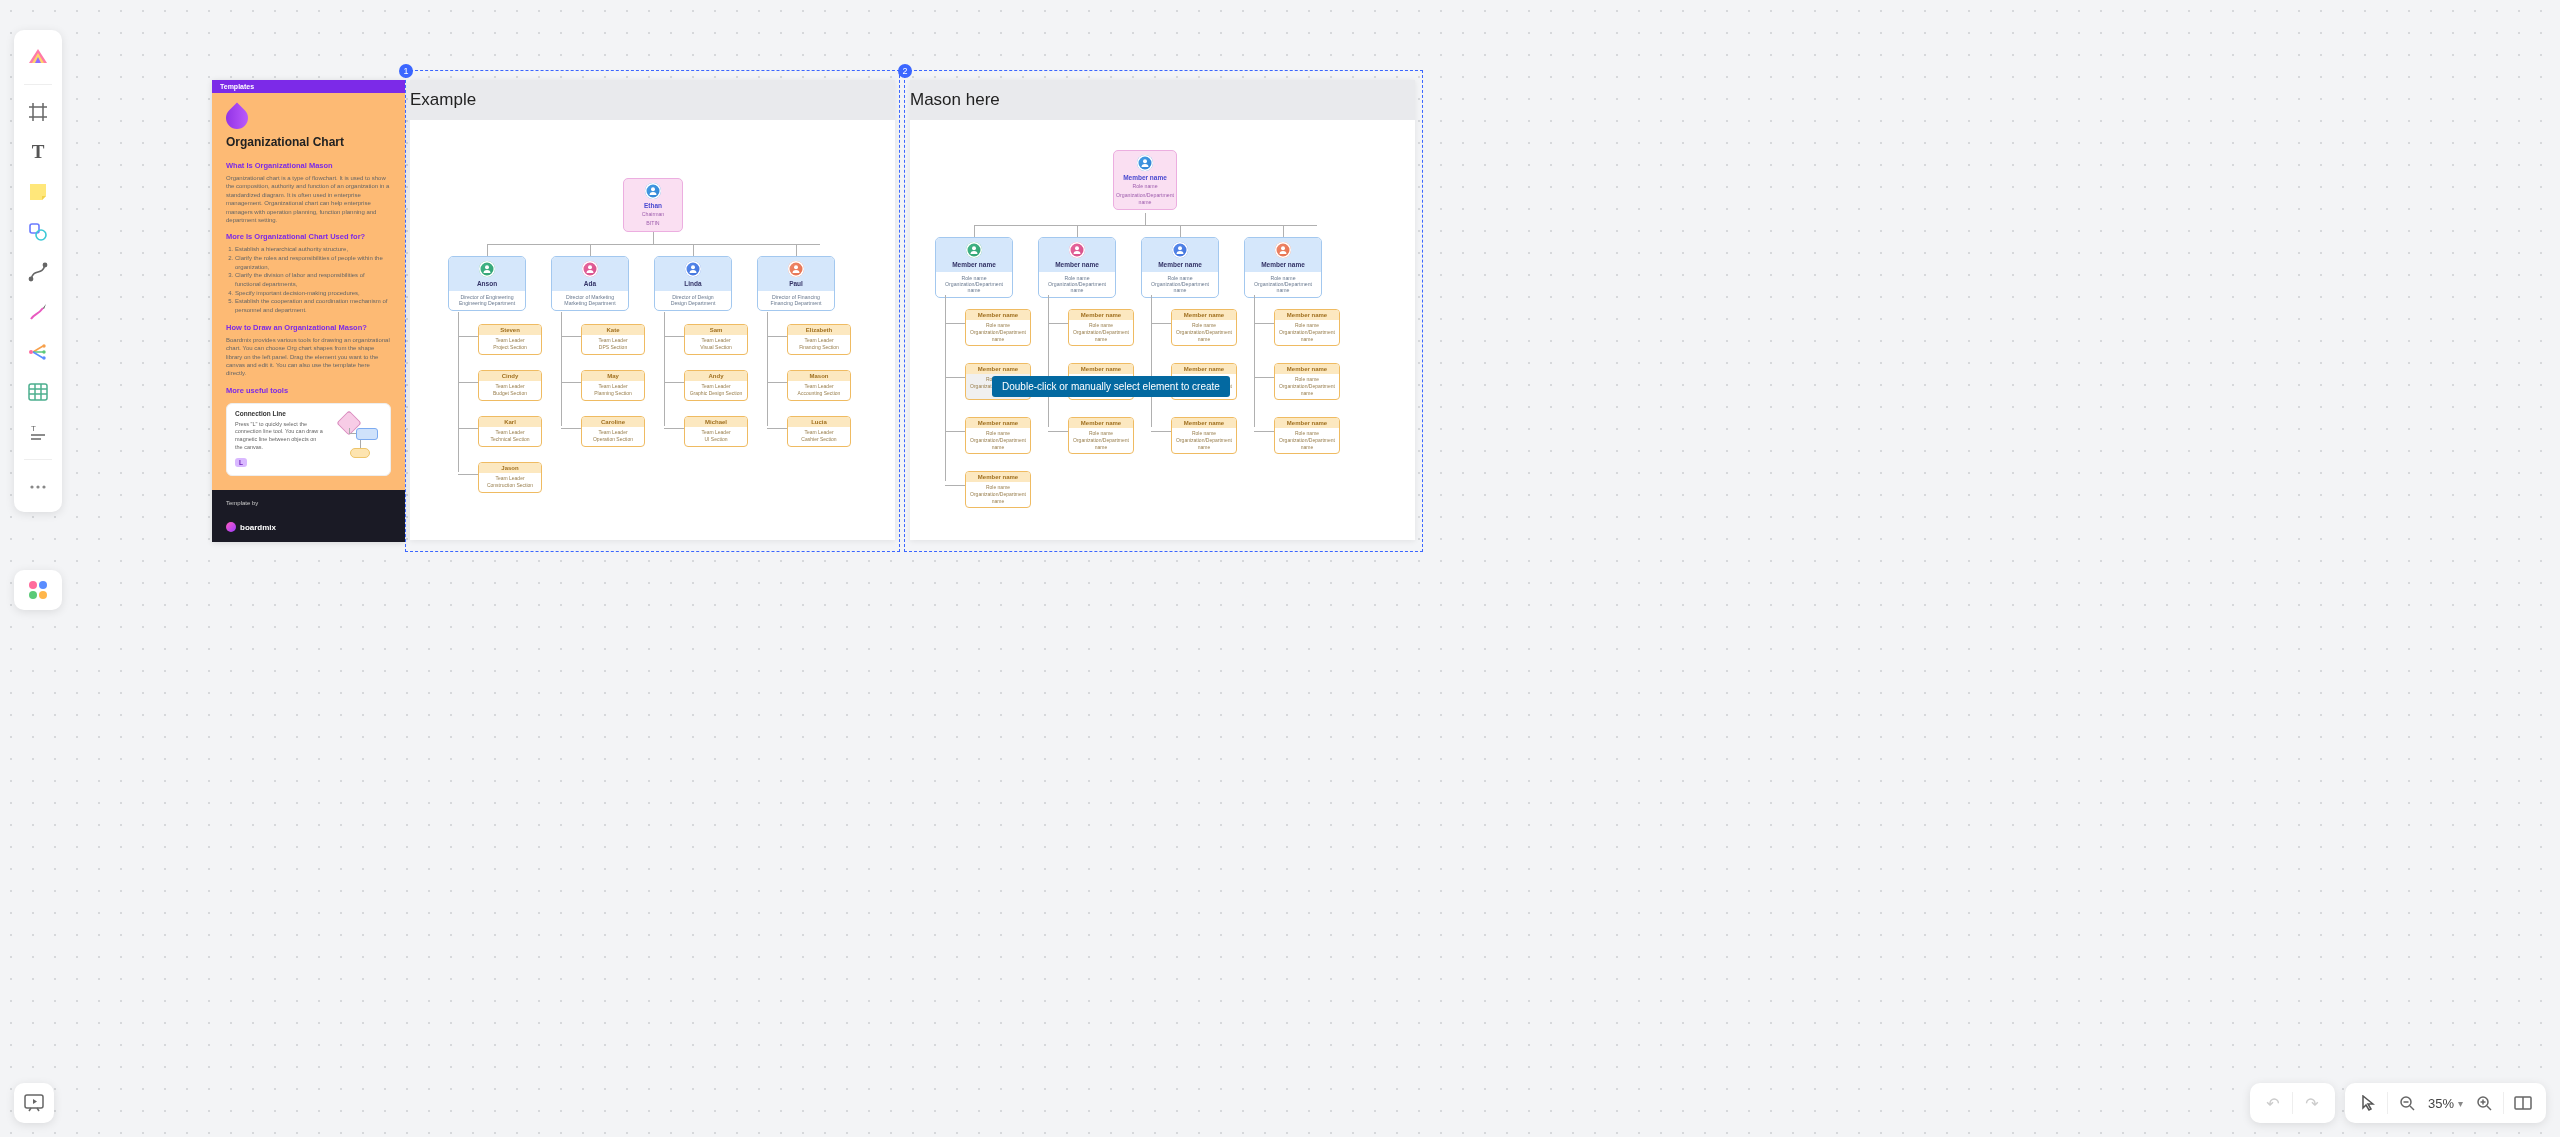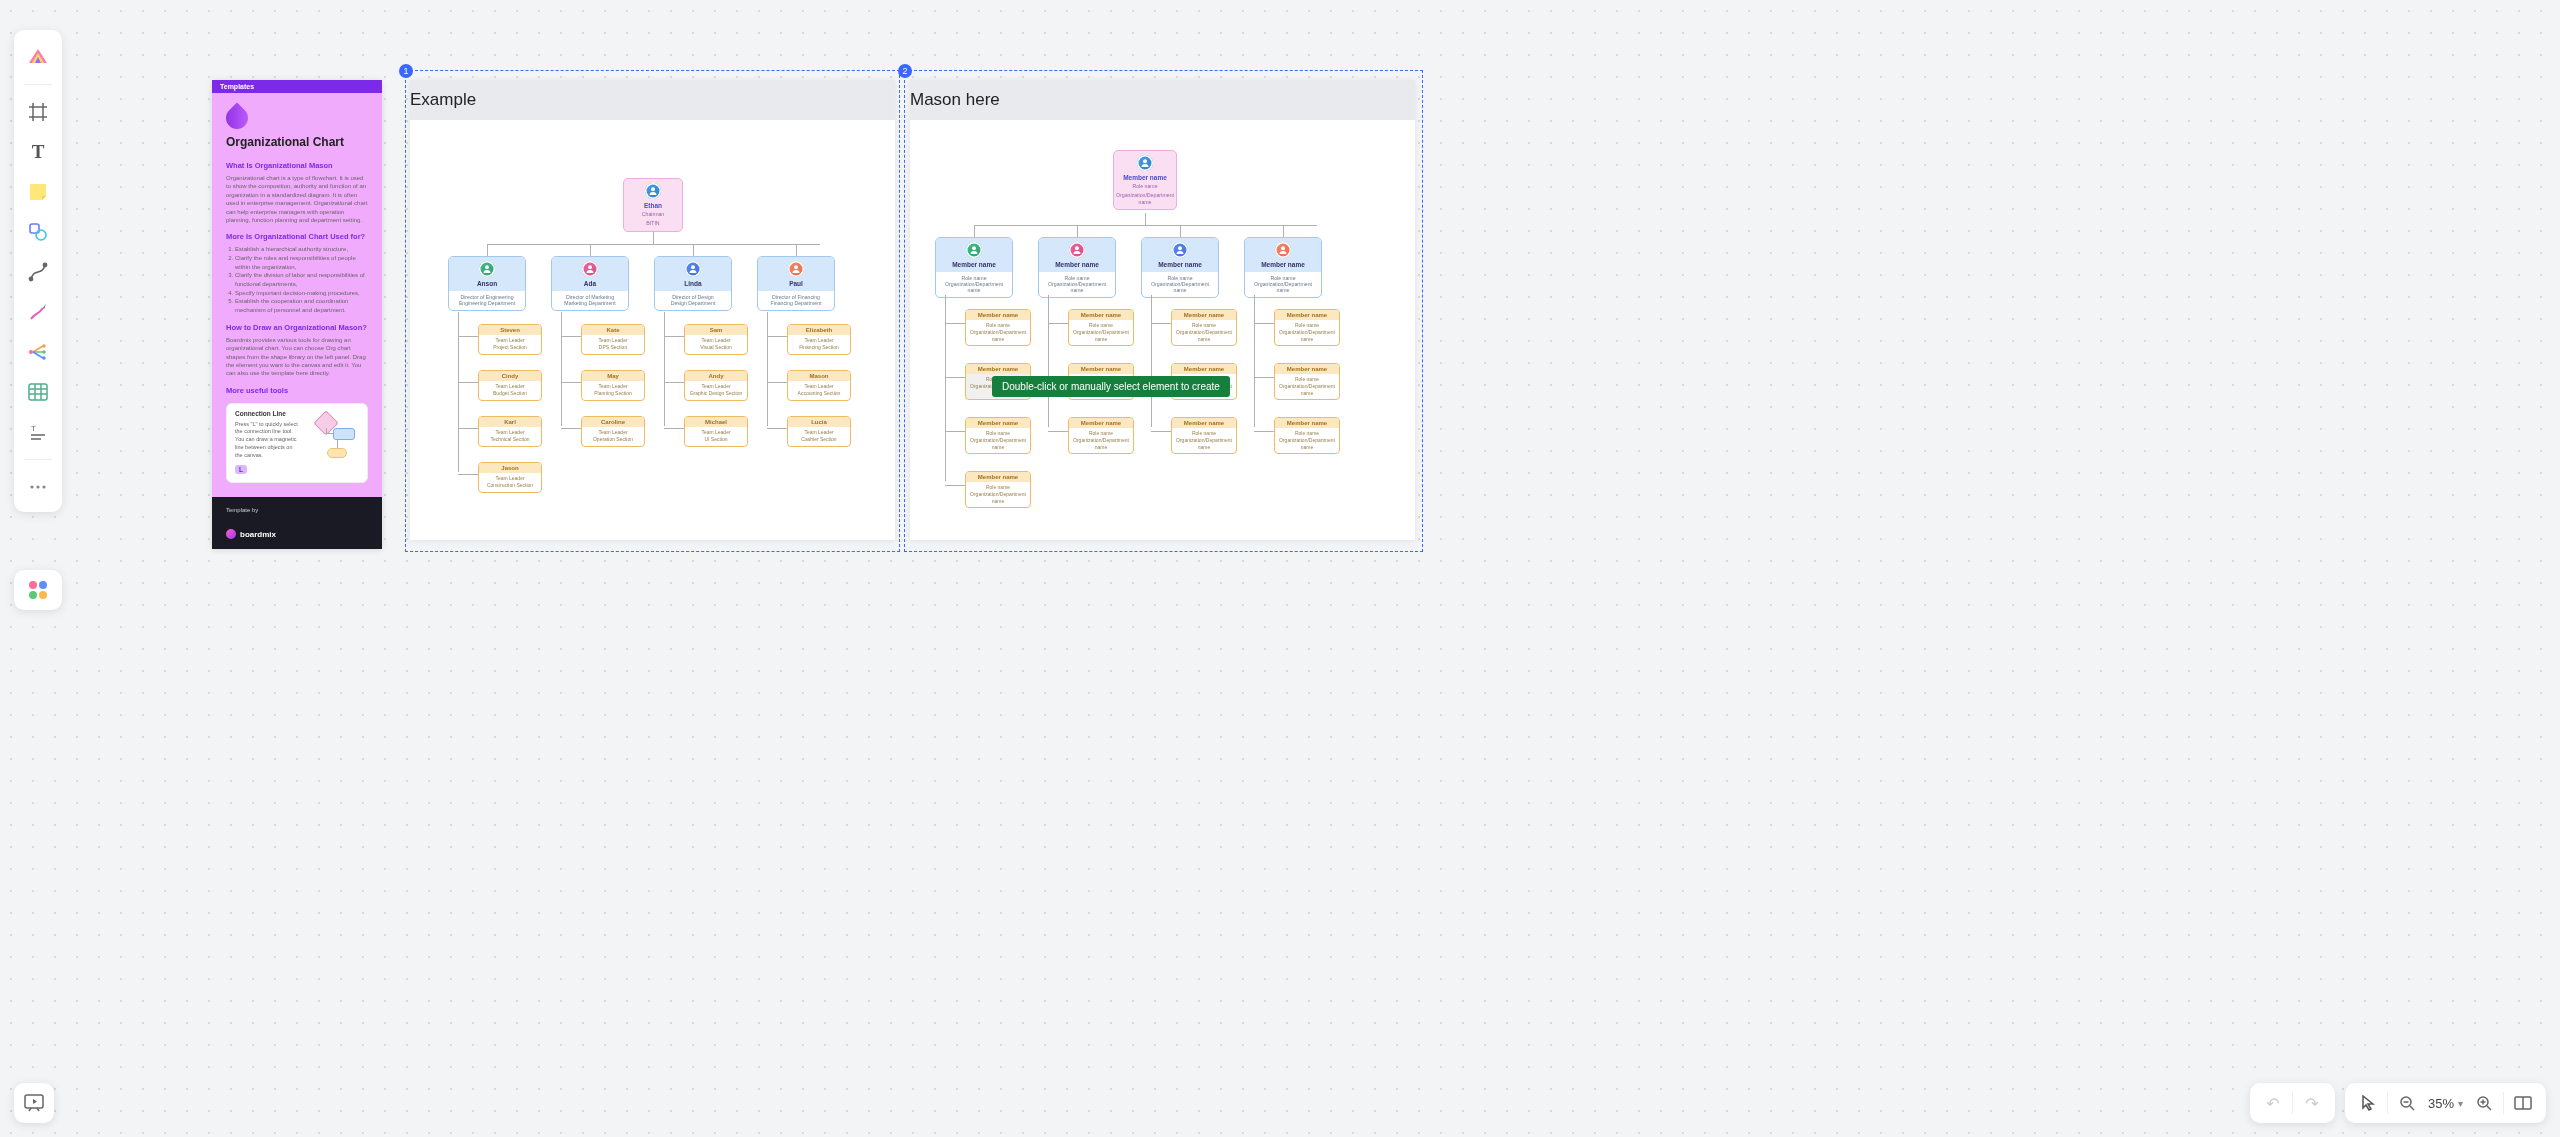--- a/index.html
+++ b/index.html
@@ -74,22 +74,22 @@
     position:absolute; border:1px dashed #3b66ff; z-index: 90; pointer-events:none;
   }
   .sel-badge {
     position:absolute; width:14px; height:14px; border-radius:50%;
     background:#3b66ff; color:#fff; font-size:9px; line-height:14px; text-align:center;
     top:-7px;
   }
 
   
   .tpl {
-    position:absolute; left:0; top:10px; width:170px;
-    background: #f0abfc; overflow:hidden;
+    position:absolute; left:0; top:10px; width:193px;
+    background: #fdba74; overflow:hidden;
     box-shadow: 0 1px 6px rgba(0,0,0,0.12);
   }
   .tpl-top { background: #7c2ae8; color:#fff; font-size:7px; font-weight:600; padding:3px 8px; }
   .tpl-body { padding: 10px 14px 14px; color:#333; }
   .tpl-drop { width:22px; height:22px; background: linear-gradient(135deg,#8a2be2,#c362ff); border-radius: 50% 0 50% 50%; transform: rotate(-45deg); margin-bottom:6px; margin-top:4px; }
   .tpl-title { font-size:12px; font-weight:600; color:#222; margin-bottom:12px; }
   .tpl-h { color:#7c2ae8; font-size:7.5px; font-weight:600; margin: 8px 0 4px; }
   .tpl-p { font-size:6px; color:#666; line-height:1.4; }
   .tpl-ol { font-size:6px; color:#666; line-height:1.45; padding-left: 9px; }
   .tpl-tools {
@@ -152,21 +152,21 @@
     width:64px; border:1px solid #efbb62; border-radius:4px; position:absolute; background:#fff;
   }
   .leaf-top { background:#fce8c0; text-align:center; font-size:6px; font-weight:600; color:#a07020; padding:2px 0; border-radius:3px 3px 0 0;}
   .leaf-bot { text-align:center; padding:2px 0 3px; }
   .leaf-bot div { font-size:5px; color:#9a8050; line-height:1.35; }
   .conn-v-seg { position:absolute; border-left:1px solid #b0b0b0; width:1px; }
   .conn-h-seg { position:absolute; border-top:1px solid #b0b0b0; height:1px; }
 
   
   .tooltip {
-    position:absolute; background:#15803d; color:#fff; font-size:10px;
+    position:absolute; background:#0369a1; color:#fff; font-size:10px;
     padding:5px 10px; border-radius:3px; white-space:nowrap; z-index: 120;
   }
 </style>
 </head>
 <body>
 
 <div class="canvas"></div>
 
 <div class="toolbar">
   <div class="logo-btn">

